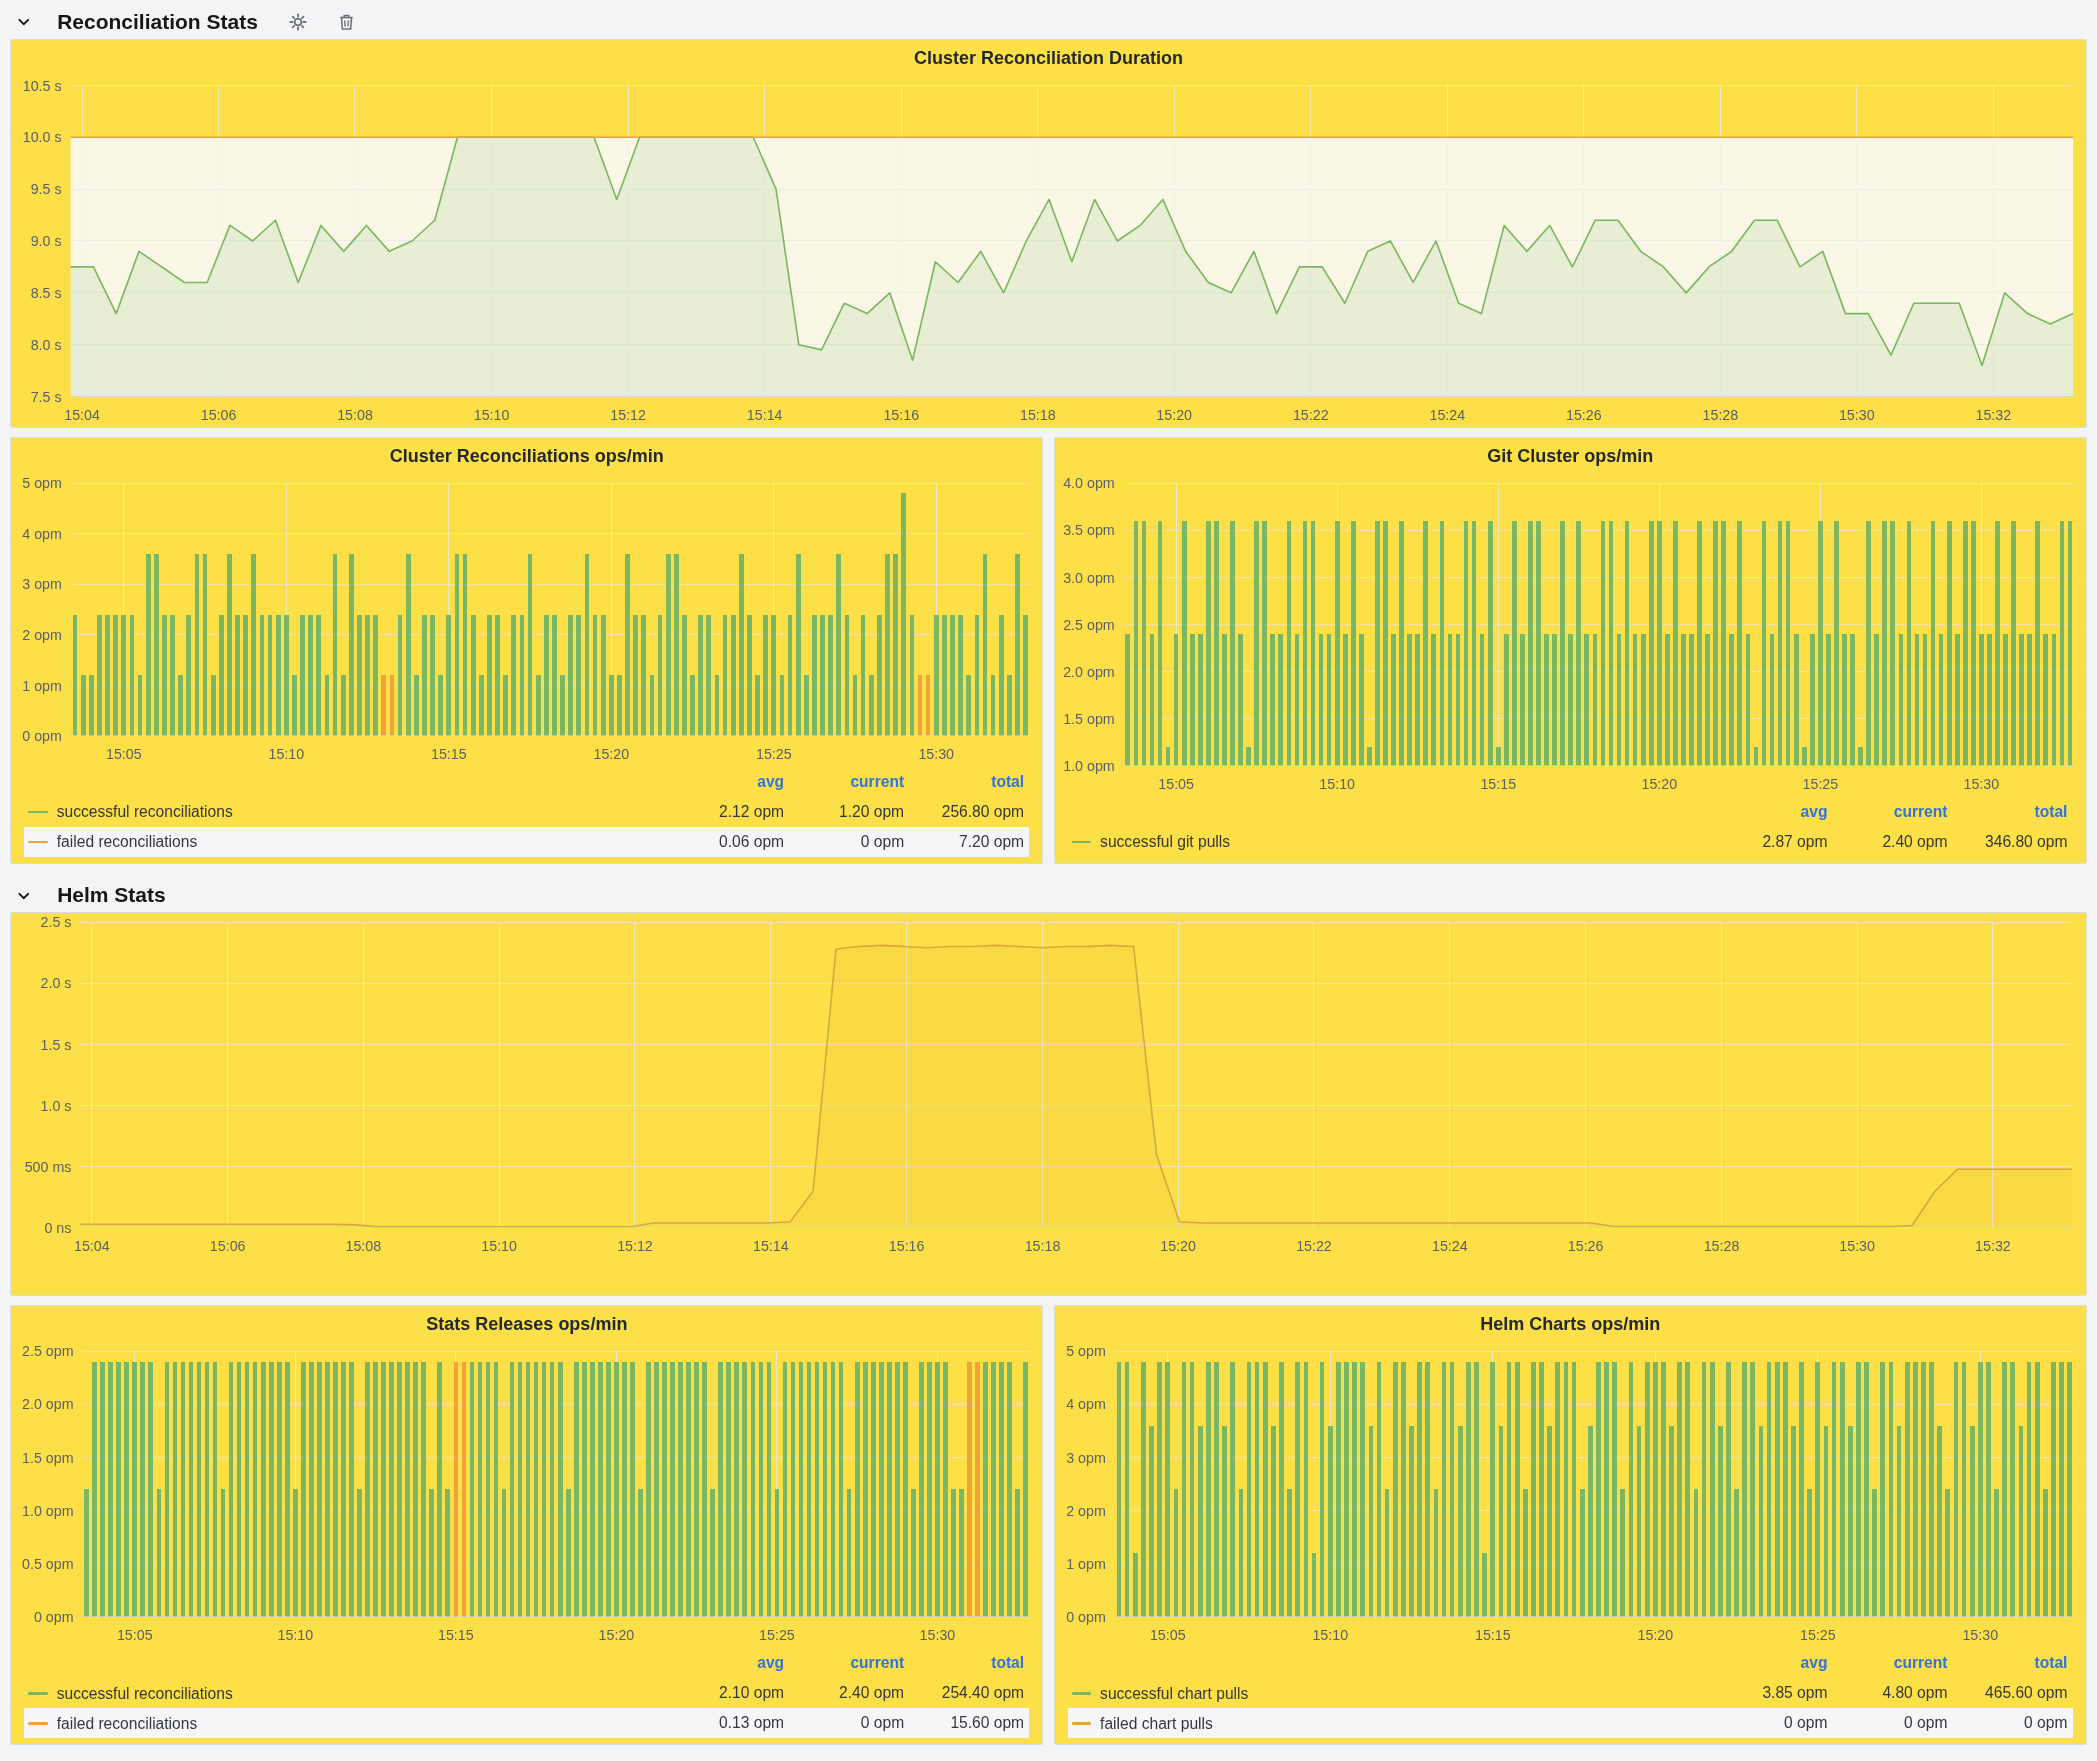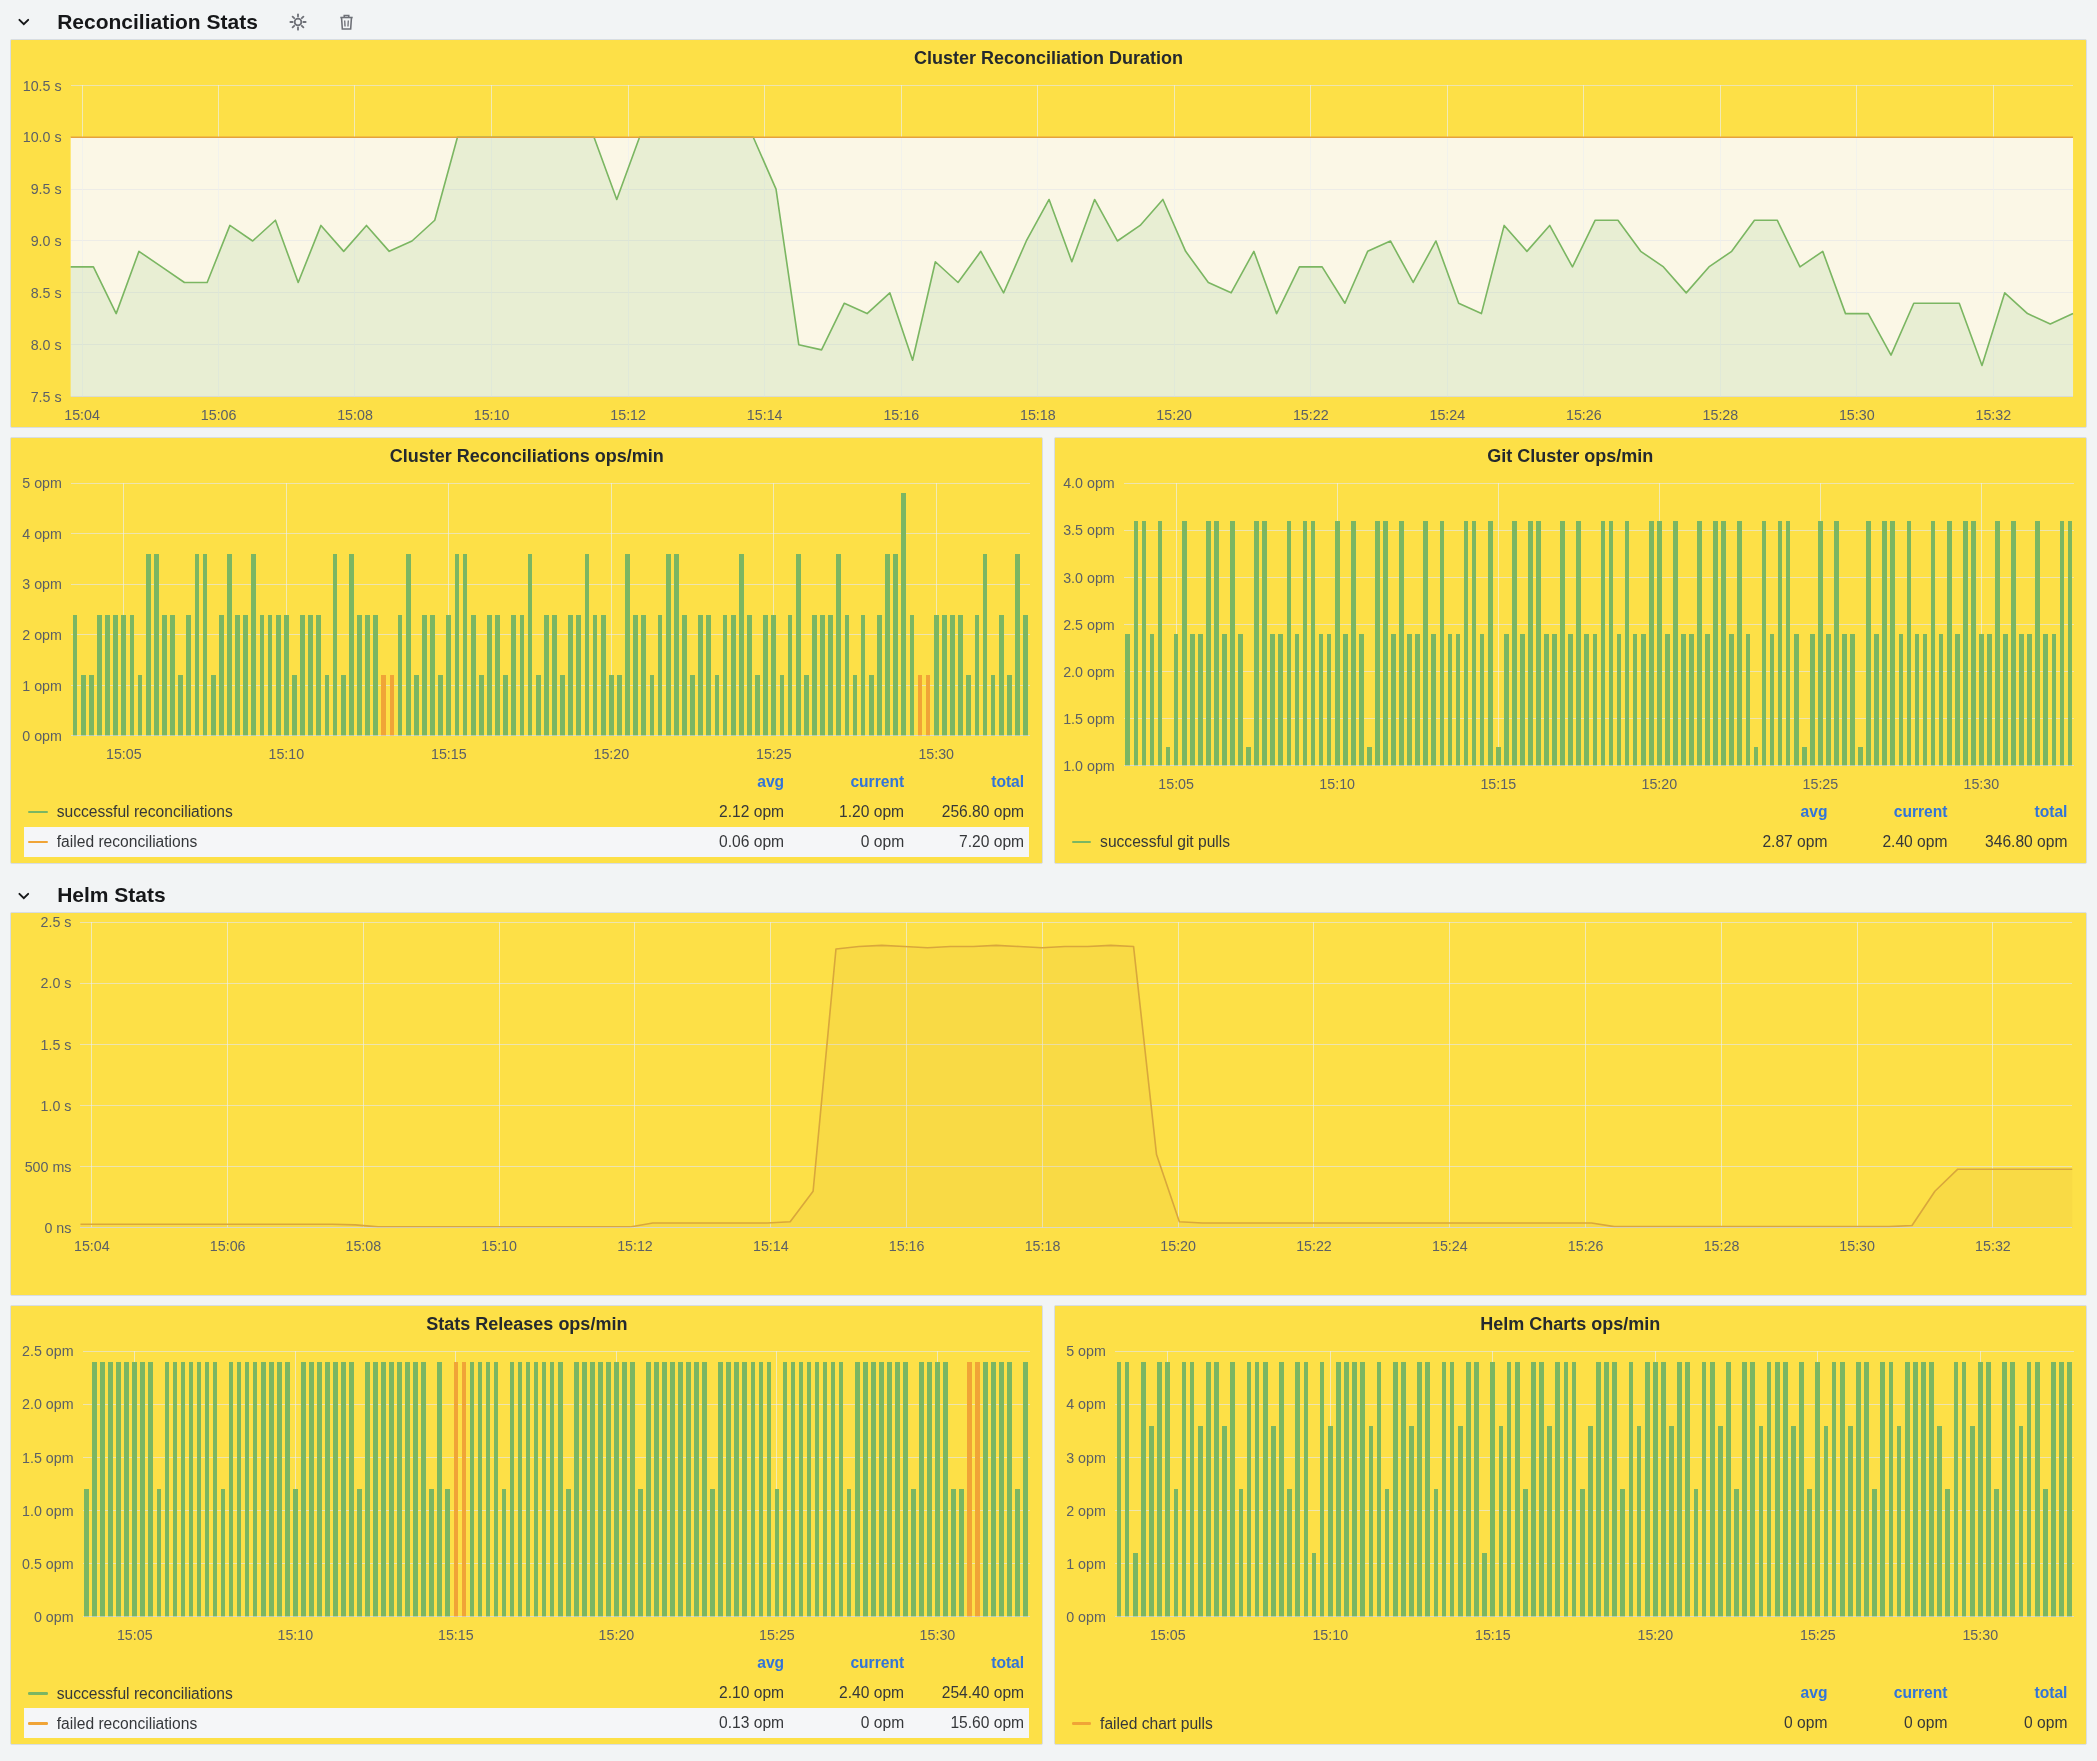--- a/index.html
+++ b/index.html
@@ -896,20 +896,26 @@
           <thead>
             <tr>
               <th class="lt-name"></th>
               <th class="lt-num">avg</th>
               <th class="lt-num">current</th>
               <th class="lt-num">total</th>
             </tr>
           </thead>
           <tbody>
             <tr>
+              <td class="lt-name"><span class="dash" style="background: rgb(123, 182, 98);"></span><span class="lname">successful chart pulls</span></td>
+              <td class="lt-num">3.85 opm</td>
+              <td class="lt-num">4.80 opm</td>
+              <td class="lt-num">465.60 opm</td>
+            </tr>
+            <tr>
               <td class="lt-name"><span class="dash" style="background: rgb(240, 164, 55);"></span><span class="lname">failed chart pulls</span></td>
               <td class="lt-num">0 opm</td>
               <td class="lt-num">0 opm</td>
               <td class="lt-num">0 opm</td>
             </tr>
           </tbody>
         </table>
       </div>
     </div>
   </div>

